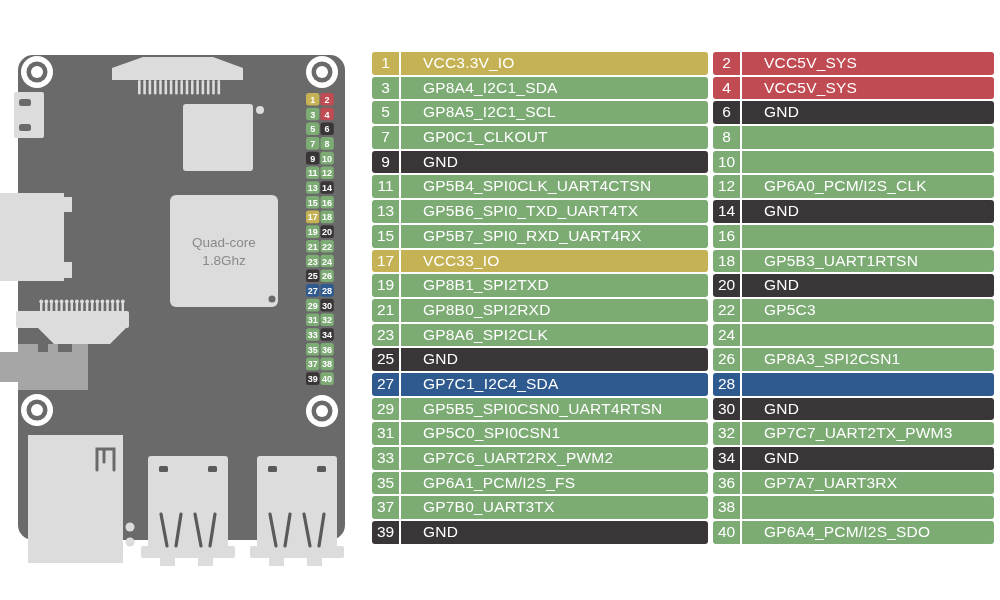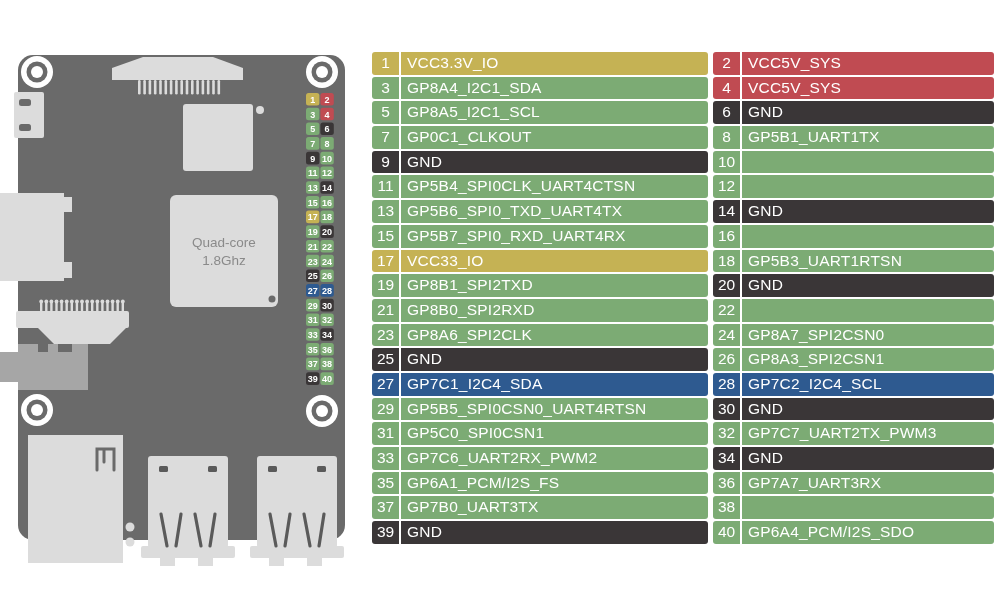--- a/index.html
+++ b/index.html
@@ -15,21 +15,21 @@
   .pin-col.odd{width:336px;}
   .pin-col.even{width:281px;}
   .pin-row{
     display:flex;height:22.7px;margin-bottom:2px;border-radius:3px;overflow:hidden;
     color:#fff;font-size:15.5px;line-height:22.9px;
   }
   .pin-num{
     width:27px;flex:0 0 27px;text-align:center;border-right:2px solid #ffffff;
   }
   .pin-label{
-    flex:1;padding-left:6px;white-space:nowrap;letter-spacing:0.2px;
+    flex:1;padding-left:22px;white-space:nowrap;letter-spacing:0.2px;
   }
 </style>
 </head>
 <body>
 
 <div class="stage">
 
   <svg class="board-svg" width="368" height="600" viewBox="0 0 368 600">
 
     <rect x="18" y="55" width="327" height="485" rx="15" fill="#6a6a6a"></rect>
@@ -362,57 +362,56 @@
         <div class="pin-row" style="background: rgb(192, 75, 82);">
           <div class="pin-num">4</div>
           <div class="pin-label">VCC5V_SYS</div>
         </div>
         <div class="pin-row" style="background: rgb(58, 54, 55);">
           <div class="pin-num">6</div>
           <div class="pin-label">GND</div>
         </div>
         <div class="pin-row" style="background: rgb(124, 171, 116);">
           <div class="pin-num">8</div>
-          <div class="pin-label">GP5B1_UART1TX</div>
         </div>
         <div class="pin-row" style="background: rgb(124, 171, 116);">
           <div class="pin-num">10</div>
         </div>
         <div class="pin-row" style="background: rgb(124, 171, 116);">
           <div class="pin-num">12</div>
+          <div class="pin-label">GP6A0_PCM/I2S_CLK</div>
         </div>
         <div class="pin-row" style="background: rgb(58, 54, 55);">
           <div class="pin-num">14</div>
           <div class="pin-label">GND</div>
         </div>
         <div class="pin-row" style="background: rgb(124, 171, 116);">
           <div class="pin-num">16</div>
         </div>
         <div class="pin-row" style="background: rgb(124, 171, 116);">
           <div class="pin-num">18</div>
           <div class="pin-label">GP5B3_UART1RTSN</div>
         </div>
         <div class="pin-row" style="background: rgb(58, 54, 55);">
           <div class="pin-num">20</div>
           <div class="pin-label">GND</div>
         </div>
         <div class="pin-row" style="background: rgb(124, 171, 116);">
           <div class="pin-num">22</div>
+          <div class="pin-label">GP5C3</div>
         </div>
         <div class="pin-row" style="background: rgb(124, 171, 116);">
           <div class="pin-num">24</div>
-          <div class="pin-label">GP8A7_SPI2CSN0</div>
         </div>
         <div class="pin-row" style="background: rgb(124, 171, 116);">
           <div class="pin-num">26</div>
           <div class="pin-label">GP8A3_SPI2CSN1</div>
         </div>
         <div class="pin-row" style="background: rgb(46, 90, 144);">
           <div class="pin-num">28</div>
-          <div class="pin-label">GP7C2_I2C4_SCL</div>
         </div>
         <div class="pin-row" style="background: rgb(58, 54, 55);">
           <div class="pin-num">30</div>
           <div class="pin-label">GND</div>
         </div>
         <div class="pin-row" style="background: rgb(124, 171, 116);">
           <div class="pin-num">32</div>
           <div class="pin-label">GP7C7_UART2TX_PWM3</div>
         </div>
         <div class="pin-row" style="background: rgb(58, 54, 55);">

